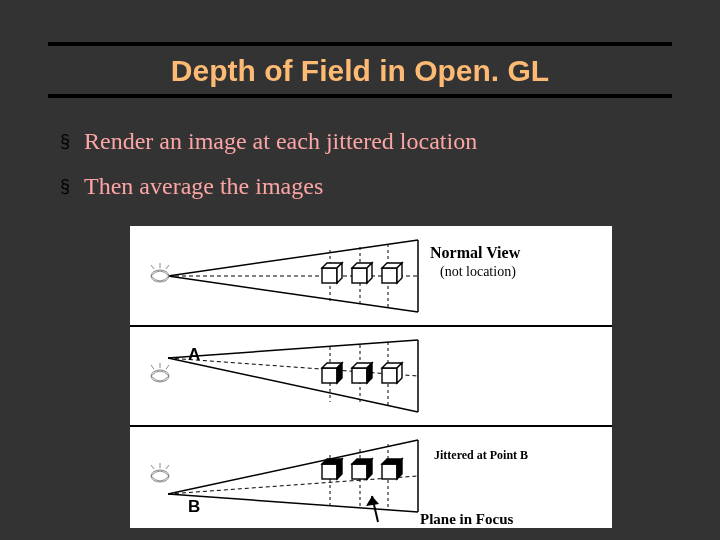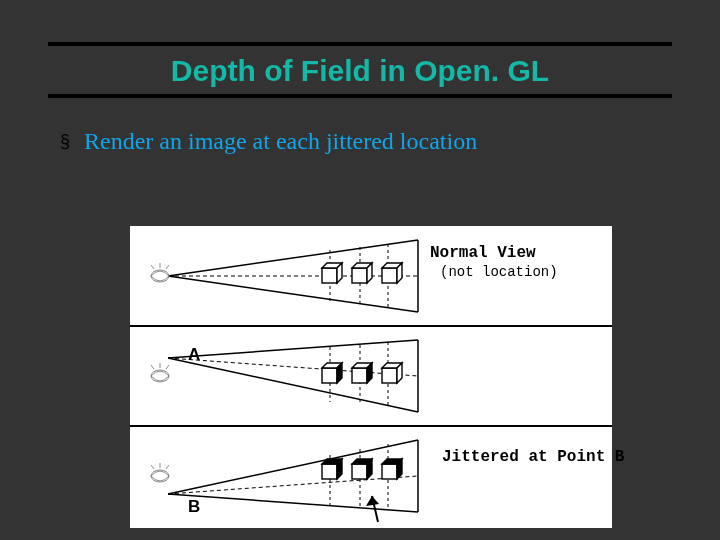--- a/index.html
+++ b/index.html
@@ -16,36 +16,36 @@
     left: 48px; right: 48px;
     top: 42px;
     height: 4px;
     background: #000;
   }
   .title {
     position: absolute;
     left: 0; right: 0;
     top: 54px;
     text-align: center;
-    color: #14b8a6;
+    color: #fdba74;
     font-weight: bold;
     font-size: 30px;
   }
   .hr-under {
     position: absolute;
     left: 48px; right: 48px;
     top: 94px;
     height: 4px;
     background: #000;
   }
   .bullets {
     position: absolute;
     left: 60px;
     top: 128px;
-    color: #0ea5e9;
+    color: #fca5a5;
     font-family: "Times New Roman", Times, serif;
     font-size: 24px;
   }
   .bullets li {
     list-style: none;
     margin-bottom: 18px;
   }
   .bullets li::before {
     content: "§";
     color: #000;
@@ -59,40 +59,41 @@
     position: absolute;
     left: 130px;
     top: 226px;
     width: 482px;
     height: 302px;
     background: #ffffff;
   }
   .diagram-wrap svg { display:block; }
   .lbl {
     position: absolute;
-    font-family: Liberation Mono, monospace;
+    font-family: Liberation Serif, serif;
     font-weight: bold;
     color: #000;
     white-space: nowrap;
     text-align: right;
   }
   .sub {
     font-weight: normal;
     font-size: 14px;
   }
 </style>
 </head>
 <body>
 
 <div class="hr-top"></div>
 <h1 class="title">Depth of Field in Open. GL</h1>
 <div class="hr-under"></div>
 
 <ul class="bullets">
   <li>Render an image at each jittered location</li>
+  <li>Then average the images</li>
 </ul>
 
 <div class="diagram-wrap">
   <svg width="482" height="302" viewBox="0 0 482 302">
 
     <rect x="0" y="0" width="482" height="302" fill="#fff"></rect>
     <line x1="0" y1="100" x2="482" y2="100" stroke="#000" stroke-width="2"></line>
     <line x1="0" y1="200" x2="482" y2="200" stroke="#000" stroke-width="2"></line>
 
     <g>
@@ -209,14 +210,15 @@
           </g>
       </g>
 
       <line x1="248" y1="96" x2="242" y2="70" stroke="#000" stroke-width="2"></line>
       <polygon points="242,70 236,80 249,78" fill="#000"></polygon>
     </g>
   </svg>
 
   <div class="lbl" style="left:300px; top:18px; font-size:16px;">Normal View</div>
   <div class="lbl sub" style="left:310px; top:38px;">(not   location)</div>
-  <div class="lbl" style="left:312px; top:222px; font-size:16px;">Jittered at Point B</div>
+  <div class="lbl" style="left:304px; top:222px; font-size:12px;">Jittered at Point B</div>
+  <div class="lbl" style="left:290px; top:285px; font-size:15px;">Plane in Focus</div>
 </div>
 
 </body></html>

